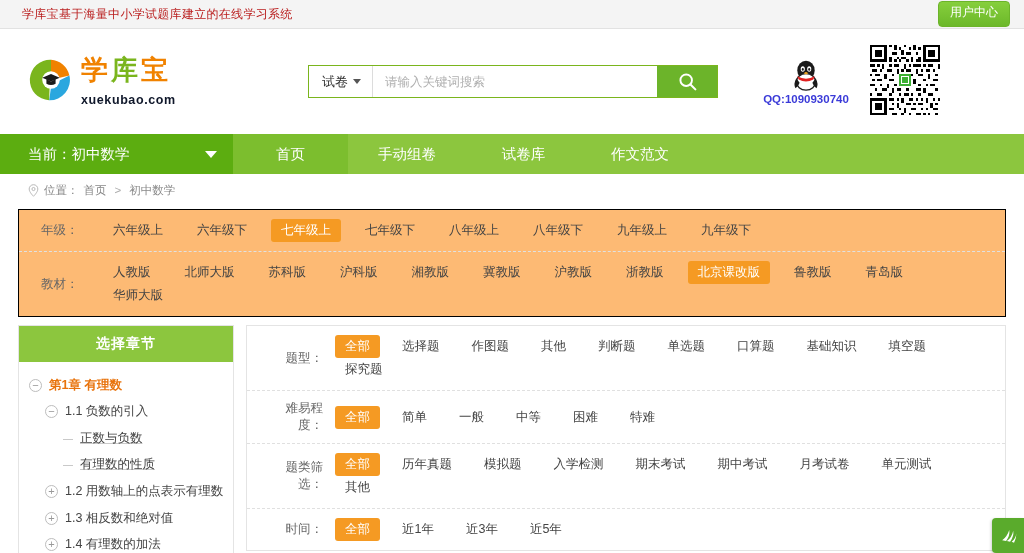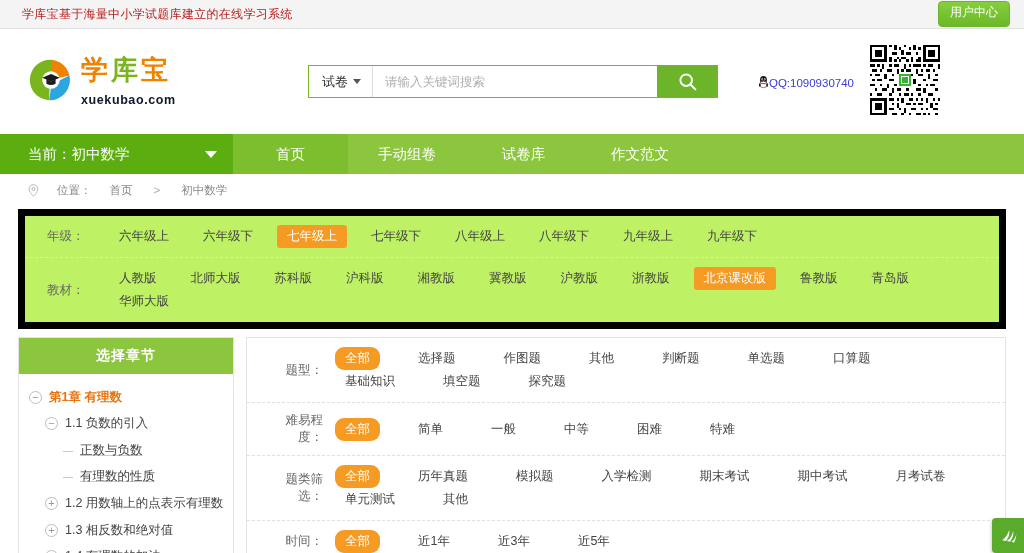--- a/index.html
+++ b/index.html
@@ -88,23 +88,24 @@
   .search-btn {
     width: 60px;
     background: #6cb42a;
     border: none;
     display: flex; align-items: center; justify-content: center;
     cursor: pointer;
   }
 
   .qq-block {
     width: 96px;
-    display: flex; flex-direction: row;
+    display: flex; flex-direction: column;
     align-items: center;
     margin-left: 40px;
+    font-weight: bold;
   }
   .qq-num { font-size: 11.5px; color: #3a3ad8; margin-top: 2px; white-space: nowrap; }
   .qr-block { margin-left: 16px; }
 
   
   .nav {
     height: 40px;
     background: #8cc63e;
     display: flex;
     align-items: stretch;
@@ -135,30 +136,30 @@
   }
   .nav-item.active { background: #7cbe2e; }
 
   
   .crumb {
     height: 28px;
     display: flex; align-items: center;
     padding: 0 28px;
     font-size: 11.5px;
     color: #888;
-    gap: 18px;
+    gap: 5px;
     margin-top: 2px;
   }
   .crumb .sep { color: #aaa; margin: 0 3px; }
 
   
   .filter-card {
     margin: 5px 18px 0 18px;
-    border: 7px solid #000000;
-    background: #bef264;
+    border: 1px solid #000000;
+    background: #fdba74;
   }
   .frow {
     display: flex; align-items: center;
     padding: 9px 0 9px 22px;
     font-size: 12.5px;
     min-height: 36px;
   }
   .frow + .frow { border-top: 1px dashed #e0e0e0; }
   .frow-label { color: #666; width: 62px; flex: none; }
   .chips { display: flex; align-items: center; flex-wrap: wrap; }
@@ -224,21 +225,21 @@
   .tnode.lvl3 .tlabel { text-decoration: underline; text-decoration-color: #c9c9c9; }
 
   
   .content { flex: 1; min-width: 0; }
   .qfilter {
     border: 1px solid #e4e4e4;
     background: #fff;
   }
   .qfilter .frow { padding-left: 18px; }
   .qfilter .frow-label { width: 70px; text-align: right; padding-right: 12px; color: #666; }
-  .qfilter .chip { margin-right: 28px; border-radius: 9px; }
+  .qfilter .chip { margin-right: 12px; }
 
   
   .float-widget {
     position: absolute;
     right: 0; top: 518px;
     width: 32px; height: 35px;
     background: #5aab2c;
     border-radius: 4px 0 0 4px;
     display: flex; align-items: center; justify-content: center;
     cursor: pointer;

